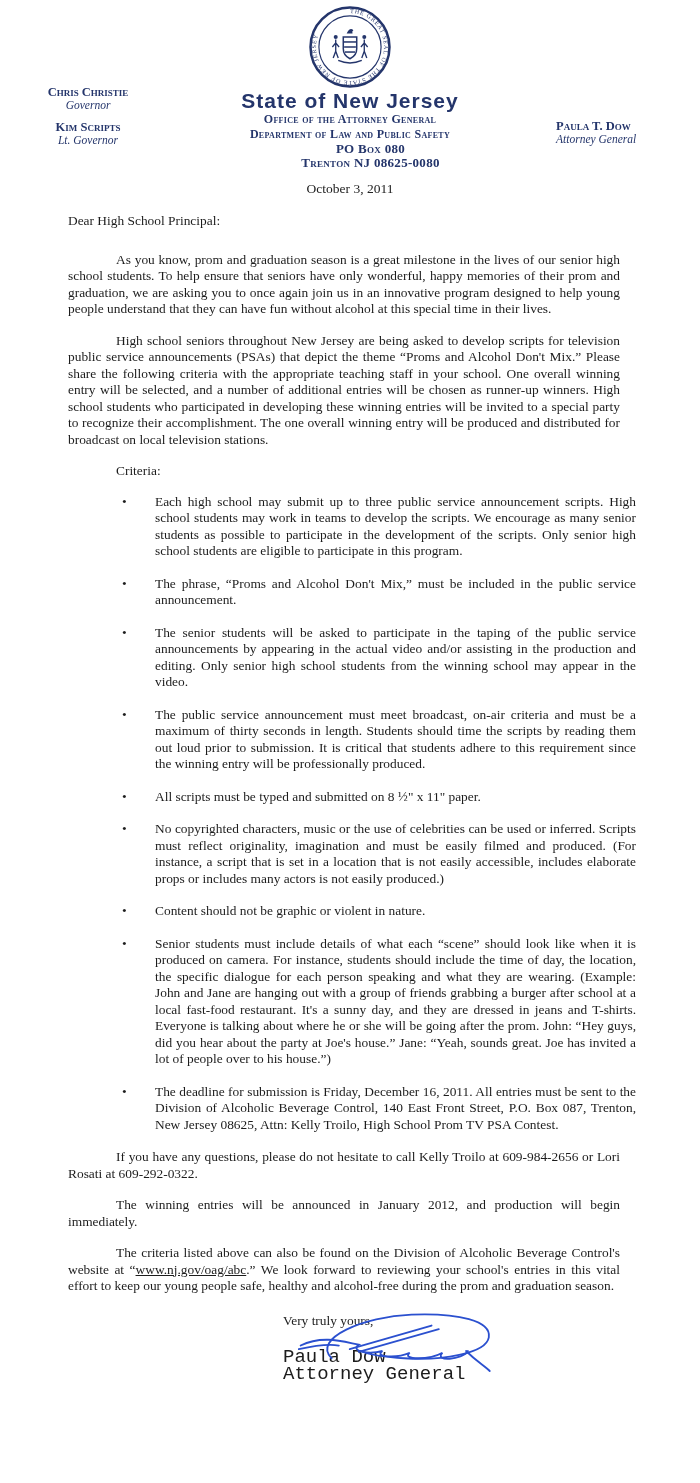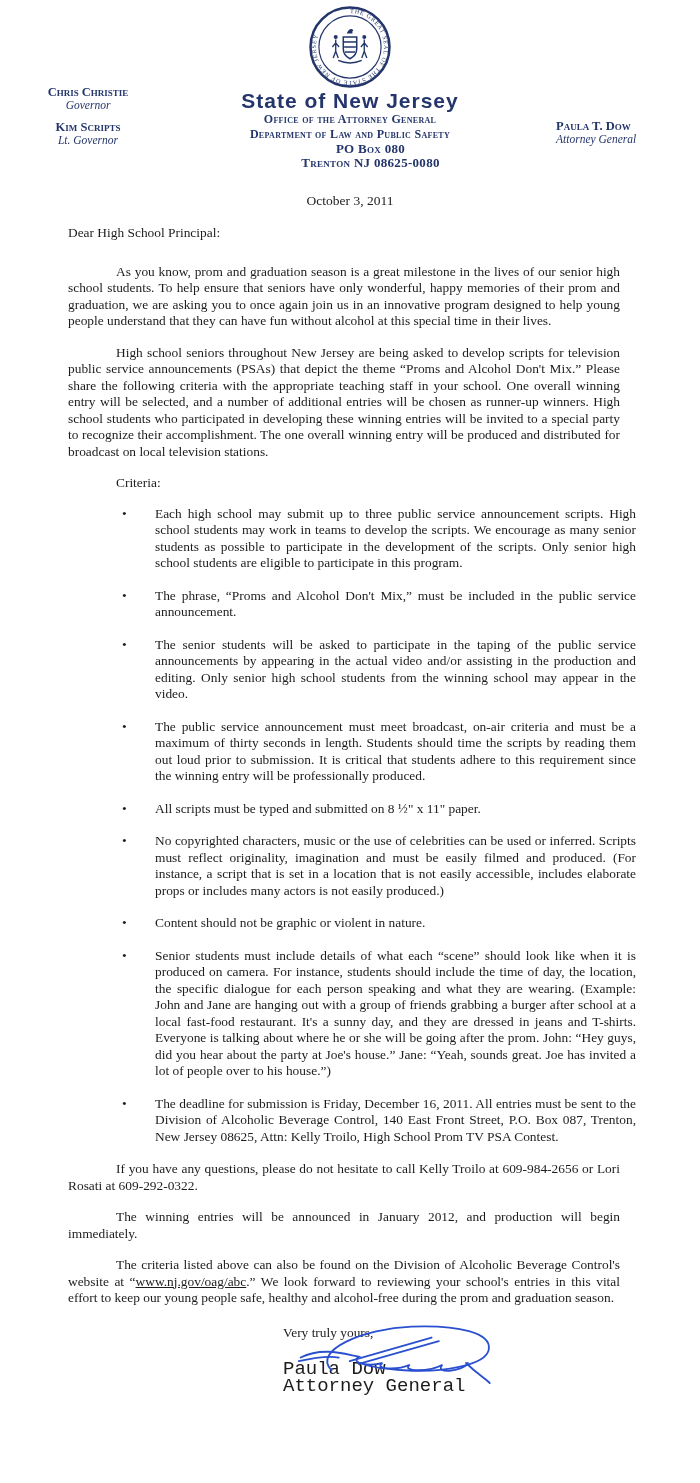--- a/index.html
+++ b/index.html
@@ -13,21 +13,21 @@
   .state-title{
     font-family:Liberation Sans, sans-serif;font-weight:bold;font-size:21px;line-height:22px;
     color:#24356b;letter-spacing:1px;margin-top:1px;
   }
   .lh-line-lg{font-variant:small-caps;font-weight:600;font-size:12px;line-height:15px;color:#24356b;letter-spacing:.3px;}
   .lh-line-sm{font-variant:small-caps;font-weight:600;font-size:13px;line-height:13.5px;color:#24356b;letter-spacing:.3px;padding-left:41px;}
   .officials-left{position:absolute;left:30px;top:86px;width:116px;text-align:center;color:#24356b;}
   .officials-right{position:absolute;right:14px;top:120px;width:130px;text-align:left;color:#24356b;}
   .official-name{font-variant:small-caps;font-weight:600;font-size:12.5px;line-height:13px;}
   .official-title{font-style:italic;font-size:11.5px;line-height:13px;margin-bottom:9px;}
-  .date-line{font-size:13.5px;color:#222;margin-top:24px;}
+  .date-line{font-size:13.5px;color:#222;margin-top:12px;}
   
   .body-block{padding:16px 64px 0 68px;font-size:13.4px;line-height:16.5px;text-align:justify;}
   .salutation{text-align:left;margin:0 0 22px 0;}
   .para{margin:0 16px 15px 0;text-indent:48px;}
   .criteria-label{margin:0 0 14px 0;text-indent:48px;text-align:left;}
   ul.criteria-list{list-style:none;margin:0;padding:0 0 0 54px;}
   li.bullet-item{display:flex;margin:0 0 16px 0;}
   .bullet-marker{flex:0 0 33px;text-align:left;font-size:13.4px;}
   .bullet-text{flex:1;text-align:justify;}
   .link{color:#1c1c1c;text-decoration:underline;cursor:pointer;}

